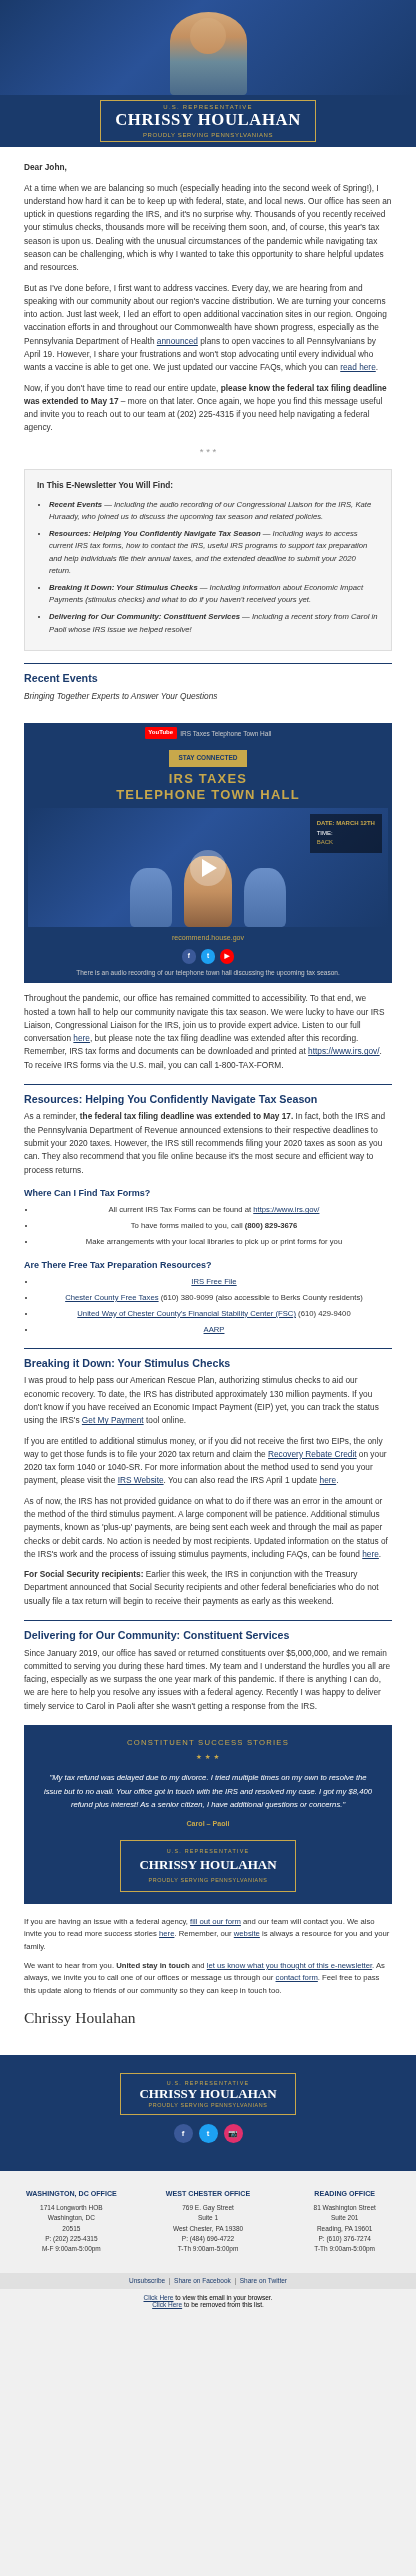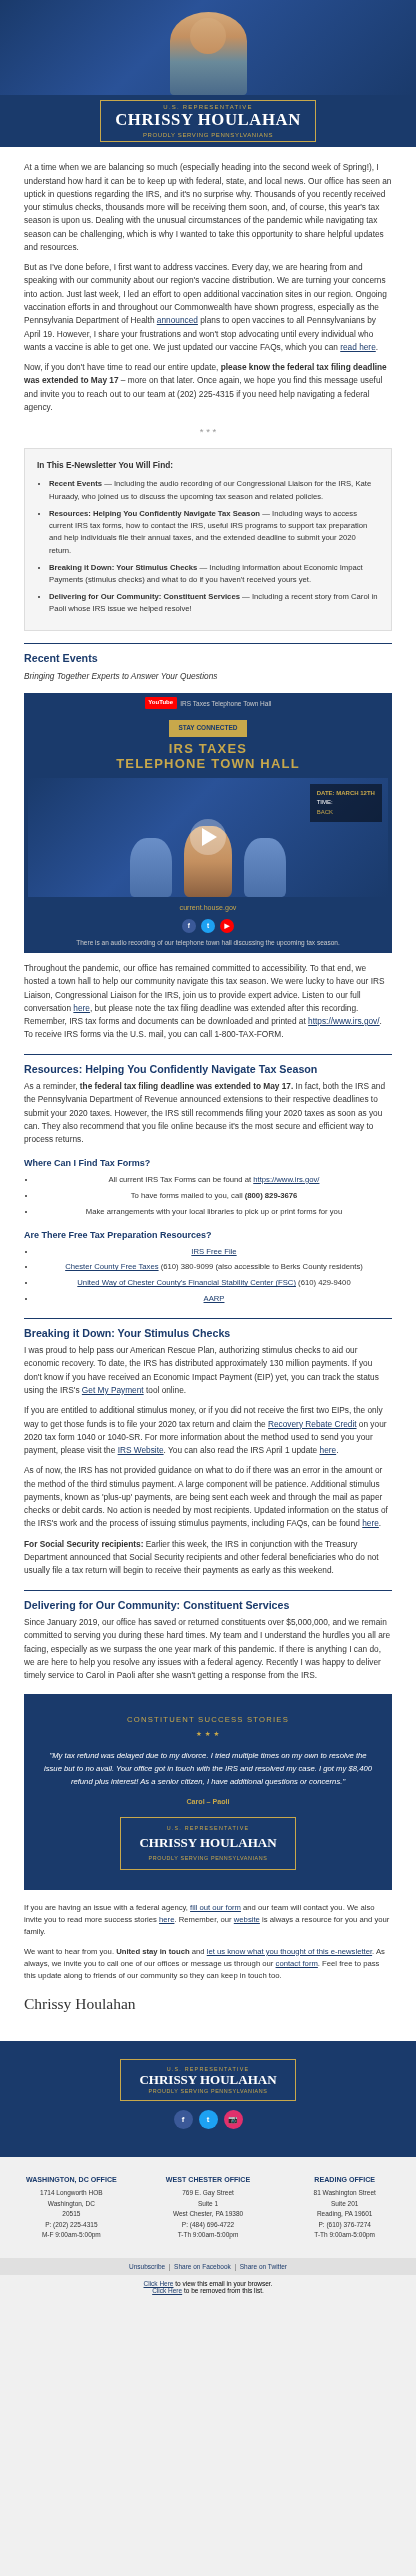--- a/index.html
+++ b/index.html
@@ -90,20 +90,21 @@
     }
     .enewsletter-box h3 {
       font-size: 8.3px;
       font-weight: bold;
       margin-bottom: 6px;
     }
     .enewsletter-box ul {
       list-style: disc;
       padding-left: 12px;
       font-size: 7.7px;
+      font-style: italic;
     }
     .enewsletter-box ul li {
       margin-bottom: 4.8px;
     }
     .enewsletter-box ul li strong {
       font-weight: bold;
     }
     
     .section-divider {
       border-top: 1.2px solid #1a3a6b;
@@ -112,21 +113,21 @@
     .section-title {
       color: #1a3a6b;
       font-size: 10.7px;
       font-weight: bold;
       margin-bottom: 2.4px;
     }
     .section-subtitle {
       color: #333;
       font-size: 8.3px;
       font-style: italic;
-      margin-bottom: 10px;
+      margin-bottom: 20px;
     }
     
     .townhall-box {
       background: #1a3a6b;
       color: white;
       padding: 4px;
       margin: 9.5px 0;
       text-align: center;
       position: relative;
     }
@@ -242,21 +243,21 @@
       margin-bottom: 6px;
     }
     .resource-list li {
       margin-bottom: 3.6px;
       text-align: center;
     }
     
     .success-box {
       background: #1a3a6b;
       color: white;
-      padding: 20px 18px;
+      padding: 12px 18px;
       margin: 12px 0;
       text-align: center;
     }
     .success-box-title {
       font-size: 7.7px;
       letter-spacing: 1.2px;
       text-transform: uppercase;
       color: #c8a84b;
       margin-bottom: 2.4px;
     }
@@ -440,20 +441,21 @@
       <div class="name-badge-inner">
         <div class="us-rep-text">U.S. REPRESENTATIVE</div>
         <div class="rep-name">CHRISSY HOULAHAN</div>
         <div class="rep-title">PROUDLY SERVING PENNSYLVANIANS</div>
       </div>
     </div>
   </div>
 
   <div class="main-content">
 
+    <p class="salutation">Dear John,</p>
     <p>At a time when we are balancing so much (especially heading into the second week of Spring!), I understand how hard it can be to keep up with federal, state, and local news. Our office has seen an uptick in questions regarding the IRS, and it's no surprise why. Thousands of you recently received your stimulus checks, thousands more will be receiving them soon, and, of course, this year's tax season is upon us. Dealing with the unusual circumstances of the pandemic while navigating tax season can be challenging, which is why I wanted to take this opportunity to share helpful updates and resources.</p>
     <p>But as I've done before, I first want to address vaccines. Every day, we are hearing from and speaking with our community about our region's vaccine distribution. We are turning your concerns into action. Just last week, I led an effort to open additional vaccination sites in our region. Ongoing vaccination efforts in and throughout our Commonwealth have shown progress, especially as the Pennsylvania Department of Health <a class="blue-link">announced</a> plans to open vaccines to all Pennsylvanians by April 19. However, I share your frustrations and won't stop advocating until every individual who wants a vaccine is able to get one. We just updated our vaccine FAQs, which you can <a class="blue-link">read here</a>.</p>
     <p>Now, if you don't have time to read our entire update, <strong>please know the federal tax filing deadline was extended to May 17</strong> – more on that later. Once again, we hope you find this message useful and invite you to reach out to our team at (202) 225-4315 if you need help navigating a federal agency.</p>
 
     <div class="divider">* * *</div>
 
     <div class="enewsletter-box">
       <h3>In This E-Newsletter You Will Find:</h3>
       <ul>
         <li><strong>Recent Events</strong> <span>— Including the audio recording of our Congressional Liaison for the IRS, Kate Huraady, who joined us to discuss the upcoming tax season and related policies.</span></li>
@@ -490,21 +492,21 @@
         </div>
         <div class="townhall-date-box">
           <div style="color:#c8a84b; font-size:6px; font-weight:bold;">DATE: MARCH 12TH</div>
           <div style="color:white; font-size:6px;">TIME:</div>
           <div style="color:#c8a84b; font-size:6px;">BACK</div>
         </div>
         <div class="play-button">
           <div class="play-triangle"></div>
         </div>
       </div>
-      <div class="houaahan-website">current.house.gov</div>
+      <div class="houaahan-website">recommend.house.gov</div>
 
       <div class="social-icons-townhall">
         <div class="social-icon-sm fb-icon">f</div>
         <div class="social-icon-sm tw-icon">t</div>
         <div class="social-icon-sm yt-icon">▶</div>
       </div>
       <div class="townhall-details">There is an audio recording of our telephone town hall discussing the upcoming tax season.</div>
     </div>
 
     <p>Throughout the pandemic, our office has remained committed to accessibility. To that end, we hosted a town hall to help our community navigate this tax season. We were lucky to have our IRS Liaison, Congressional Liaison for the IRS, join us to provide expert advice. Listen to our full conversation <a class="blue-link">here</a>, but please note the tax filing deadline was extended after this recording. Remember, IRS tax forms and documents can be downloaded and printed at <a class="blue-link">https://www.irs.gov/</a>. To receive IRS forms via the U.S. mail, you can call 1-800-TAX-FORM.</p>

